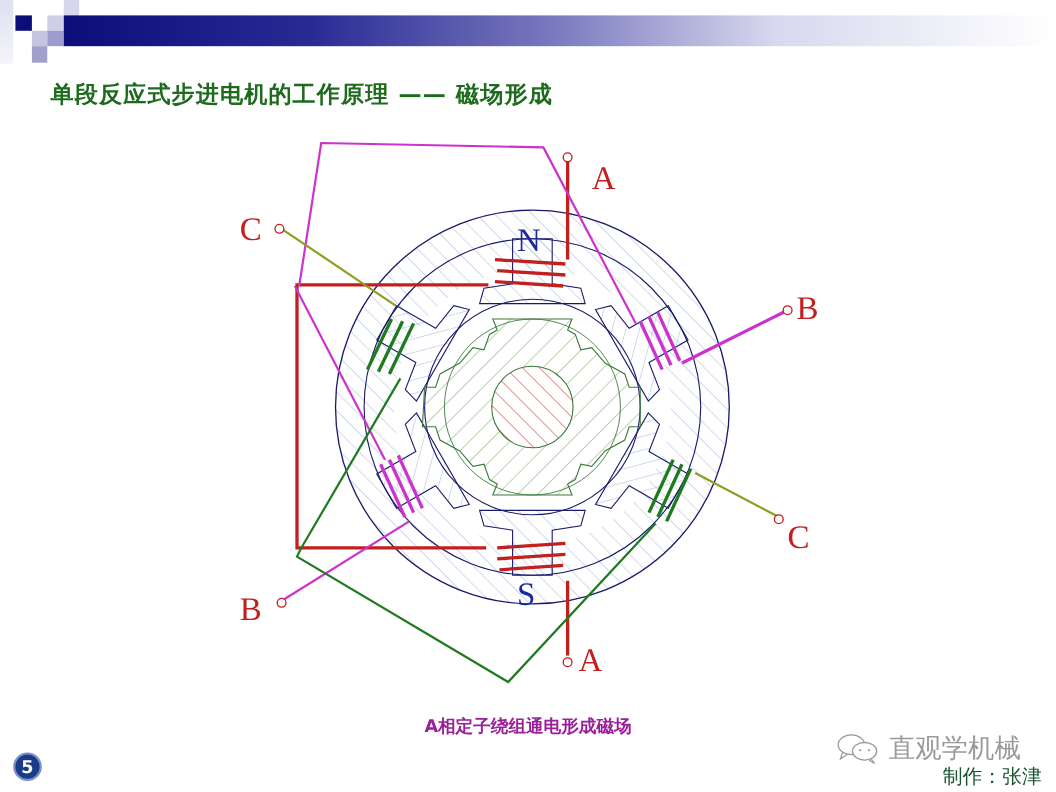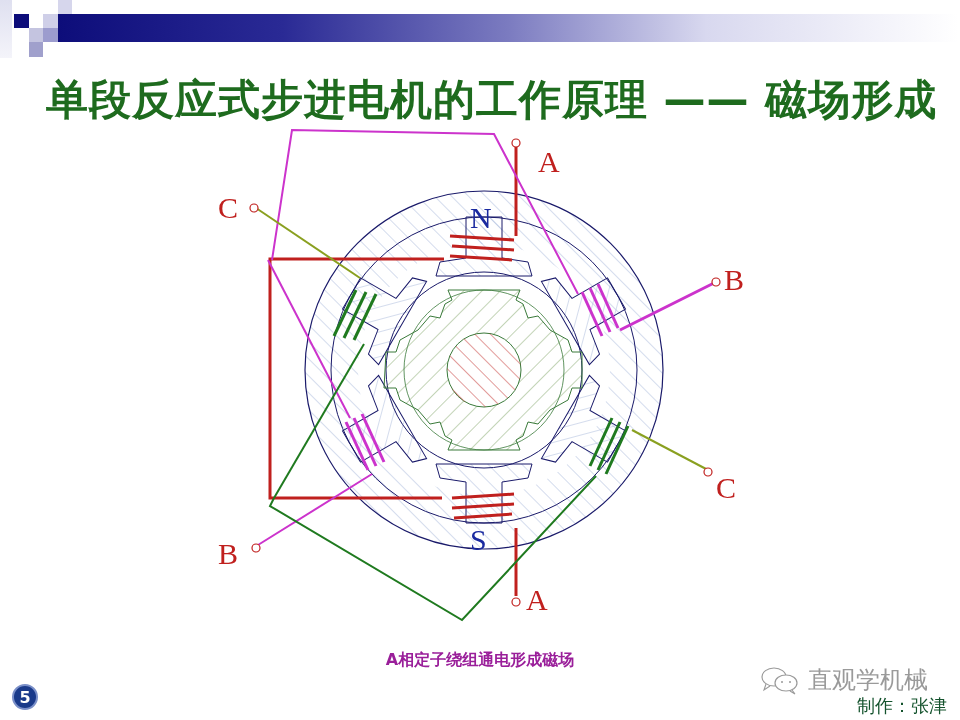--- a/index.html
+++ b/index.html
@@ -1,20 +1,20 @@
 <!DOCTYPE html>
 <html><head>
 <meta charset="utf-8">
 <style>
   html,body{margin:0;padding:0;}
   body{width:960px;height:720px;position:relative;overflow:hidden;background:#ffffff;font-family:"DejaVu Sans",sans-serif;}
   .deco{position:absolute;}
   .hdr-bar{position:absolute;left:58px;top:14px;width:900px;height:28px;
     background:linear-gradient(90deg,#0d0d7a 0%,#2a2a95 25%,#7b7bc0 50%,#d8d8ef 72%,#ffffff 100%);}
-  .title{position:absolute;left:46px;top:72px;font-size:42px;font-weight:bold;color:#1e6b1e;letter-spacing:1px;
+  .title{position:absolute;left:46px;top:72px;font-size:21px;font-weight:bold;color:#1e6b1e;letter-spacing:1px;
     font-family:"DejaVu Sans",sans-serif;white-space:nowrap;}
   .caption{position:absolute;left:0;width:960px;top:650px;text-align:center;font-size:16px;font-weight:bold;color:#9a1f9a;
     font-family:"DejaVu Sans",sans-serif;}
   .footer-logo{position:absolute;left:12px;top:684px;display:flex;align-items:center;gap:8px;}
   .logo-circle{width:26px;height:26px;border-radius:50%;background:#1a3a8a;color:#fff;font-weight:bold;font-size:16px;
     display:flex;align-items:center;justify-content:center;border:2px solid #7a8fc8;box-sizing:border-box;}
   .uni-name{font-family:"DejaVu Serif",serif;font-size:20px;color:#1f2f7a;letter-spacing:6px;font-style:italic;}
   .wechat{position:absolute;left:760px;top:664px;display:flex;align-items:center;gap:8px;}
   .wechat-name{font-size:24px;color:#9a9a9a;font-family:Liberation Sans, sans-serif;}
   .author{position:absolute;left:857px;top:694px;font-size:18px;color:#14532d;font-family:"DejaVu Sans",sans-serif;}

